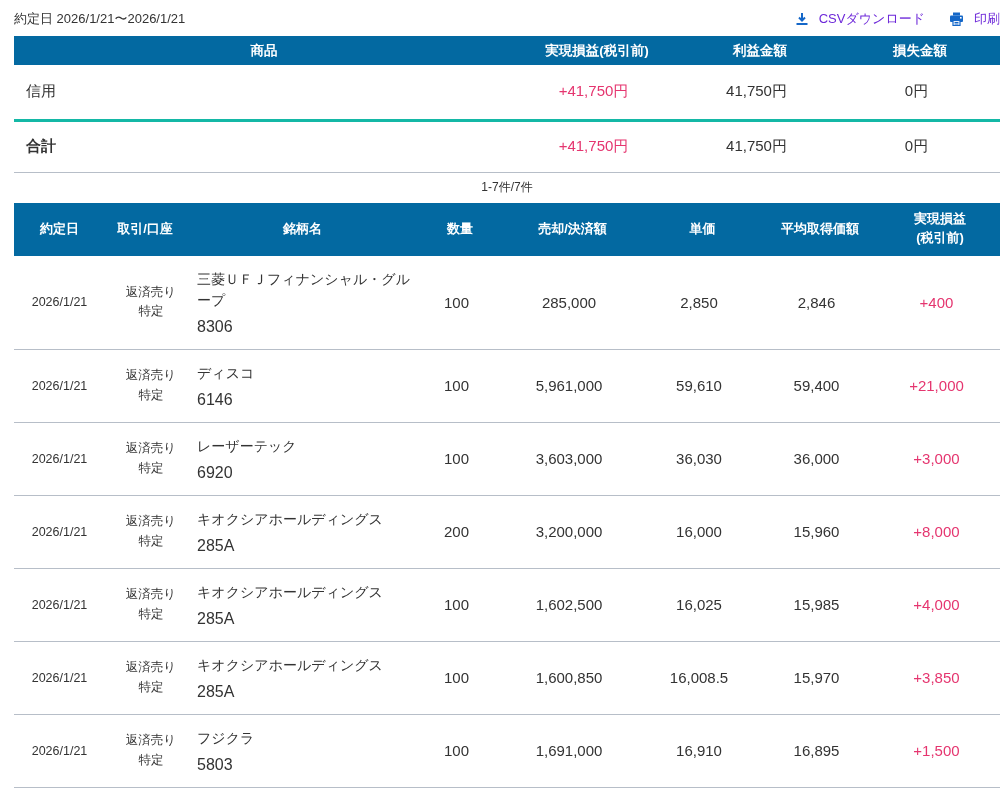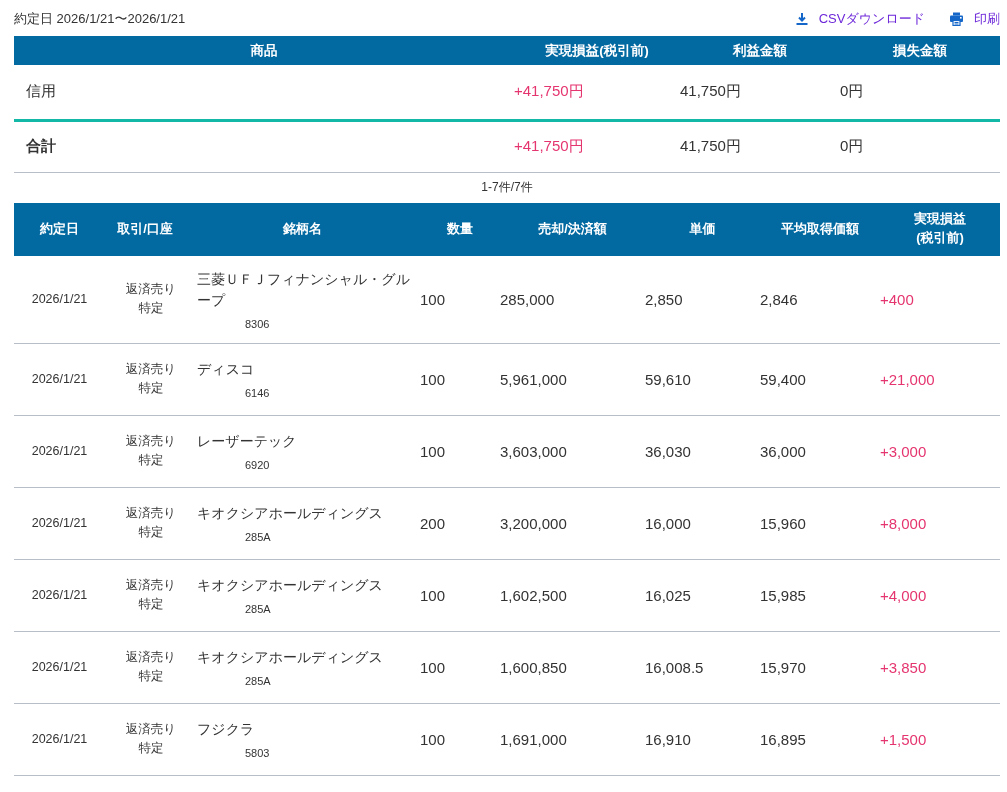--- a/index.html
+++ b/index.html
@@ -22,21 +22,21 @@
   .link {
     display: inline-flex; align-items: center; gap: 10px;
     color: #6d28d9; font-size: 13px; text-decoration: none; cursor: pointer;
   }
   .link svg { display: block; }
 
   
   table { border-collapse: collapse; table-layout: fixed; width: 100%; }
   th { color: #ffffff; font-weight: bold; background: #0369a1; }
   td { vertical-align: middle; }
-  .num { text-align: left; font-size: 15px; padding-right: 7px; }
+  .num { text-align: center; font-size: 15px; padding-right: 7px; }
   .pink { color: #e5356f; }
 
   
   .summary thead th { height: 29px; font-size: 13.5px; text-align: center; }
   .summary .sum-row td { height: 55px; }
   .summary .prod { font-size: 15px; padding-left: 12px; text-align: left; }
   .summary .total-row td {
     height: 52px;
     border-top: 3px solid #14b8a6;
     border-bottom: 1px solid #b7bec8;
@@ -47,21 +47,21 @@
   .pagination { font-size: 12px; padding: 6px 0 7px 0; text-align: center; }
 
   
   .detail thead th { height: 53px; font-size: 13px; text-align: center; line-height: 1.45; }
   .detail tbody td { border-bottom: 1px solid #b7bec8; padding-top: 13px; padding-bottom: 13px; }
   .detail tbody tr { height: 72px; }
   .c-date { font-size: 12.5px; text-align: center; }
   .c-trade { font-size: 12.5px; text-align: center; padding-left: 12px; line-height: 1.55; }
   .c-name { text-align: left; padding-left: 12px; }
   .sname { font-size: 14px; line-height: 1.5; }
-  .scode { font-size: 11px; margin-top: 7px; margin-left: 48px; }
+  .scode { font-size: 16px; margin-top: 7px; }
 </style>
 </head>
 <body>
 
 <div class="wrap">
 
   <div class="topbar">
     <div class="date-range">約定日 2026/1/21〜2026/1/21</div>
     <div class="links">
       <a class="link">

